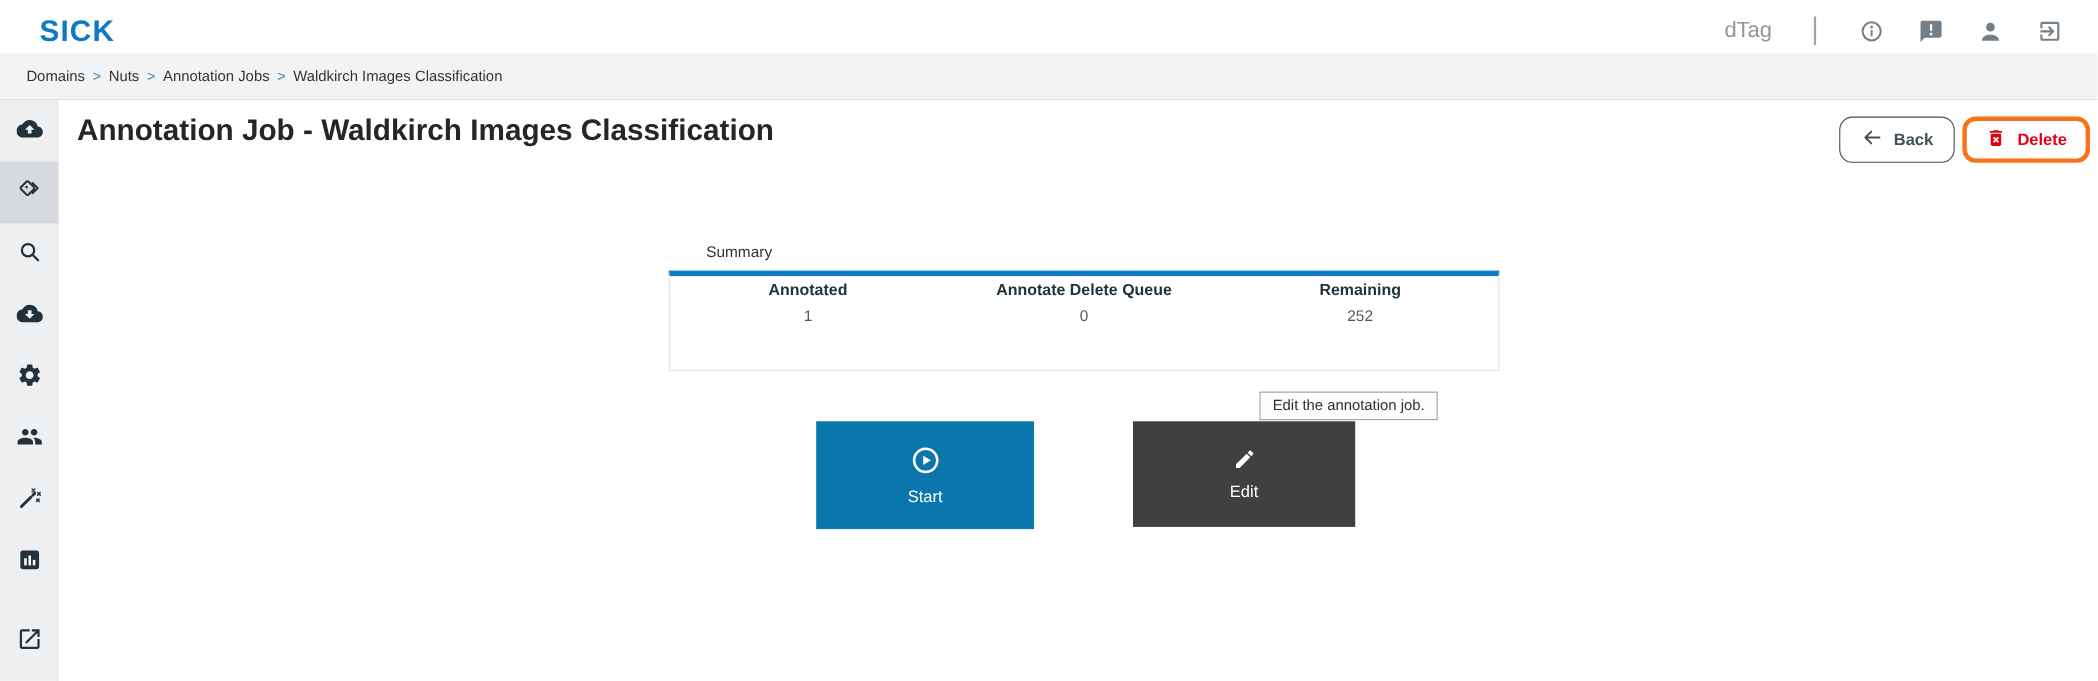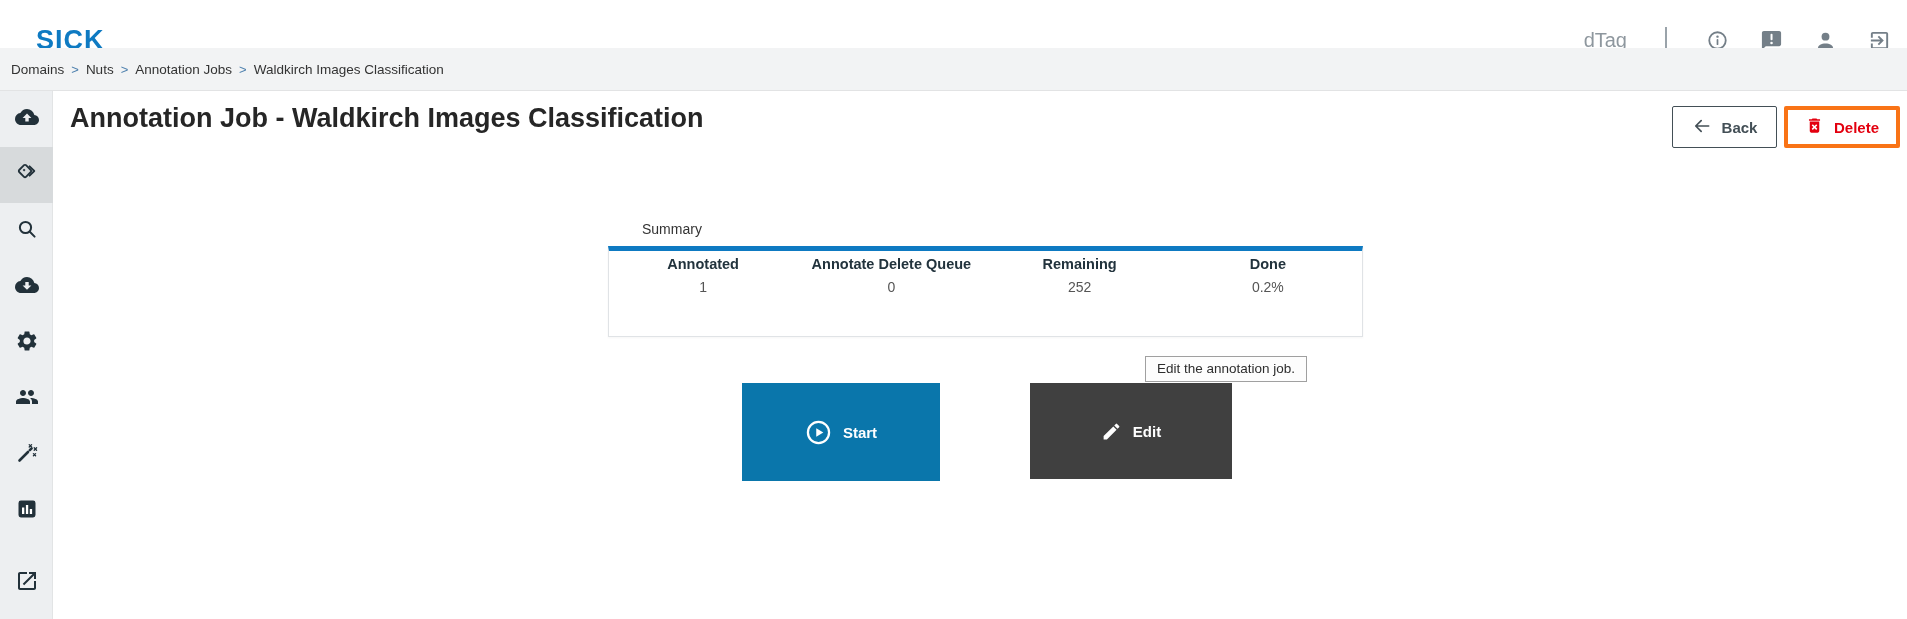--- a/index.html
+++ b/index.html
@@ -1,62 +1,62 @@
 <!DOCTYPE html>
 <html><head>
 <meta charset="utf-8">
 <style>
   * { margin: 0; padding: 0; box-sizing: border-box; }
   html, body { width: 1907px; height: 619px; }
   body { font-family: "Liberation Sans", sans-serif; background: #fff; }
   .app { position: relative; width: 1907px; height: 619px; overflow: hidden; background: #fff; }
 
   
-  .topbar { position: absolute; top: 16px; left: 0; right: 0; height: 48px; background: #fff;
-            display: flex; align-items: center; justify-content: space-between; padding: 0 16px 0 36px; }
+  .topbar { position: absolute; top: 4px; left: 0; right: 0; height: 48px; background: #fff;
+            display: flex; align-items: center; justify-content: space-between; padding: 0 32px 0 36px; }
   .logo { font-size: 27px; font-weight: 800; letter-spacing: 1px; color: #0e7ac2; font-style: normal; }
   .topbar-right { display: flex; align-items: center; gap: 30px; }
   .app-name { font-size: 20px; color: #8e979e; margin-right: 8px; }
   .topbar-divider { width: 2px; height: 26px; background: #9aa3aa; margin-right: 8px; }
   .topbar-icon { width: 24px; height: 24px; display: inline-flex; align-items: center; justify-content: center; cursor: pointer; }
   .topbar-icon svg { width: 23px; height: 23px; }
 
   
   .breadcrumb-bar { position: absolute; top: 48px; left: 0; right: 0; height: 43px; background: #f2f3f4;
-                    border-bottom: 1px solid #e2e3e4; display: flex; align-items: center; padding-left: 11px; }
+                    border-bottom: 1px solid #e2e3e4; display: flex; align-items: center; padding-left: 24px; }
   .crumb { font-size: 13.5px; color: #333; cursor: pointer; }
   .crumb-sep { font-size: 13px; color: #4e80ae; margin: 0 7px; }
 
   
   .sidebar { position: absolute; top: 91px; left: 0; bottom: 0; width: 53px; background: #edeff1;
              border-right: 1px solid #e2e4e5; display: flex; flex-direction: column; }
   .side-item { width: 53px; height: 56px; display: flex; align-items: center; justify-content: center; cursor: pointer; }
   .side-item.selected { background: #d7dadc; }
   .side-item.gap-above { margin-top: 16px; }
   .side-item svg { width: 24px; height: 24px; }
 
   
   .page-title { position: absolute; left: 70px; top: 103px; font-size: 27px; font-weight: 700; color: #262626; }
   .btn { position: absolute; top: 106px; height: 42px; display: flex; align-items: center; justify-content: center;
-         gap: 10px; background: #fff; border-radius: 2px; cursor: pointer; font-size: 15px; font-weight: 600; }
+         gap: 10px; background: #fff; border-radius: 12px; cursor: pointer; font-size: 15px; font-weight: 600; }
   .btn-back { left: 1672px; width: 105px; border: 1px solid #434f56; color: #434f56; }
   .btn-delete { left: 1784px; width: 116px; border: 4px solid #f97316; color: #e3000f; }
 
   
   .summary-label { position: absolute; left: 642px; top: 221px; font-size: 14px; color: #333; }
   .summary-card { position: absolute; left: 608px; top: 246px; width: 755px; height: 91px; background: #fff;
                   border: 1px solid #e0e3e6; border-top: 5px solid #0e7ac2; box-shadow: 0 1px 2px rgba(0,0,0,0.04);
                   display: flex; padding-top: 5px; }
   .stat { flex: 1; text-align: center; }
   .stat-label { font-size: 14.5px; font-weight: 700; color: #22333d; }
   .stat-value { font-size: 14px; color: #555; margin-top: 7px; }
 
   
   .action-btn { position: absolute; display: flex; align-items: center; justify-content: center; gap: 11px;
-                color: #fff; font-size: 15px; font-weight: 700; cursor: pointer; border: none; }
+                color: #fff; font-size: 15px; font-weight: 400; cursor: pointer; border: none; flex-direction: column; }
   .action-start { left: 742px; top: 383px; width: 198px; height: 98px; background: #0a76ab; }
   .action-edit  { left: 1030px; top: 383px; width: 202px; height: 96px; background: #404040; }
   .action-btn svg { display: block; }
 
   
   .tooltip { position: absolute; left: 1145px; top: 356px; height: 26px; line-height: 24px; padding: 0 11px;
              background: #fdfdfd; border: 1px solid #a0a0a0; font-size: 13.5px; color: #2e2e2e; white-space: nowrap; z-index: 5; }
 </style>
 </head>
 <body>
@@ -187,24 +187,20 @@
       <div class="stat-value">1</div>
     </div>
     <div class="stat">
       <div class="stat-label">Annotate Delete Queue</div>
       <div class="stat-value">0</div>
     </div>
     <div class="stat">
       <div class="stat-label">Remaining</div>
       <div class="stat-value">252</div>
     </div>
-    <div class="stat">
-      <div class="stat-label">Done</div>
-      <div class="stat-value">0.2%</div>
-    </div>
   </div>
 
   <div class="tooltip">Edit the annotation job.</div>
 
   <div class="action-btn action-start">
     <span>
         <svg width="27" height="27" viewBox="0 0 24 24" fill="none">
           <circle cx="12" cy="12" r="9.4" stroke="#fff" stroke-width="2"></circle>
           <path d="M10 8.3v7.4l6.3-3.7z" fill="#fff"></path>
         </svg>

